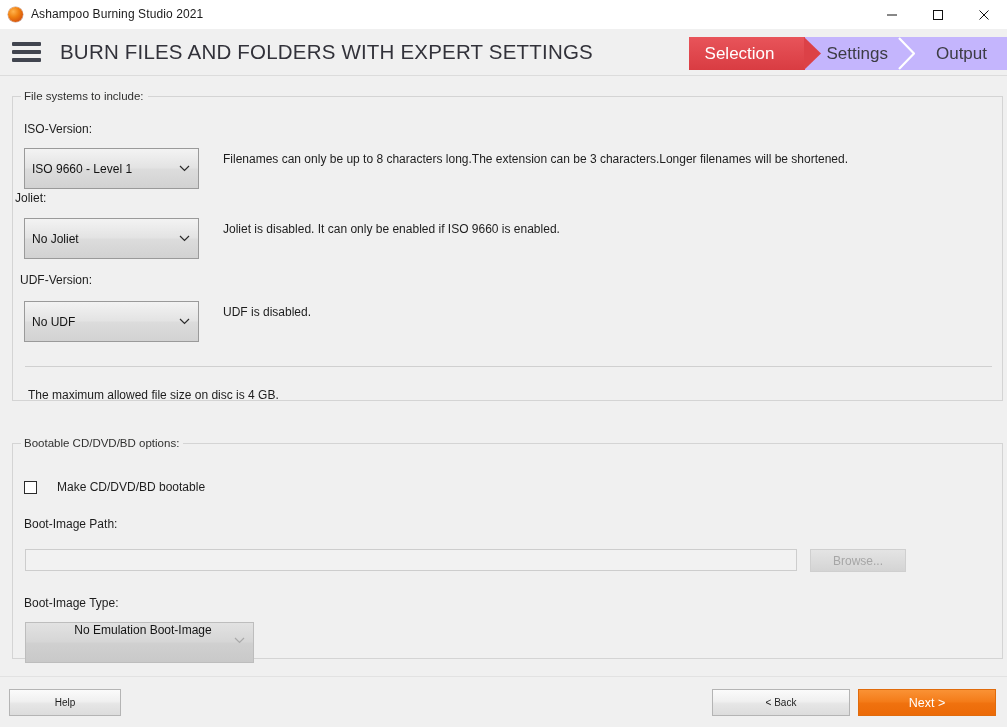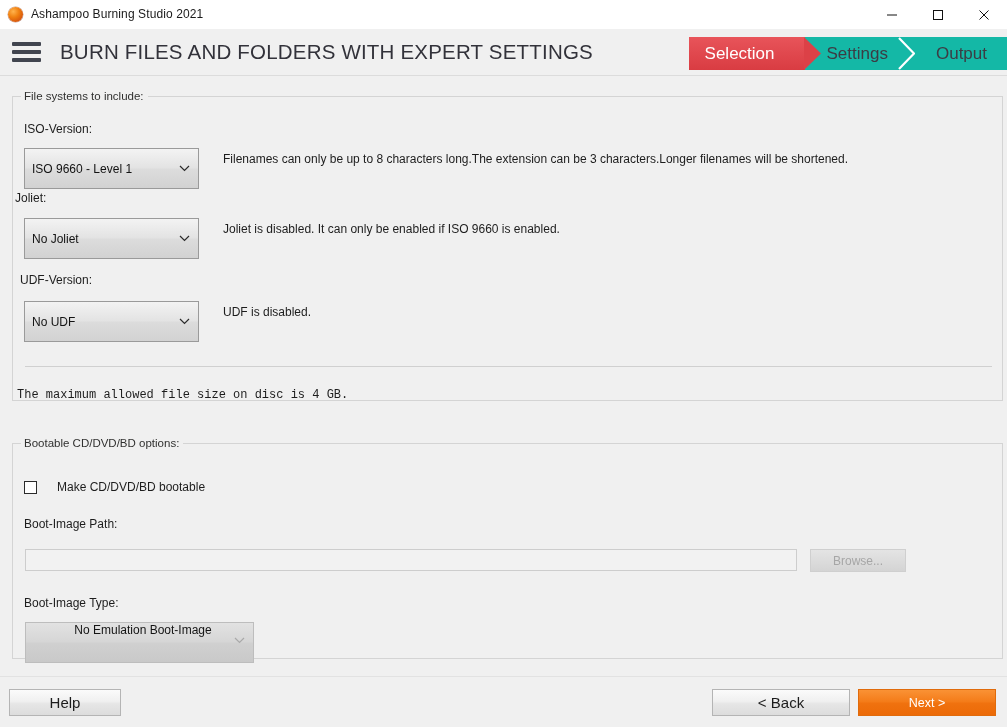--- a/index.html
+++ b/index.html
@@ -100,21 +100,21 @@
   }
 
   
   .steps {
     position: absolute;
     right: 0;
     top: 8px;
     height: 33px;
     display: flex;
     align-items: stretch;
-    background: #14b8a6;
+    background: #c4b5fd;
   }
   .step {
     position: relative;
     display: flex;
     align-items: center;
     font-size: 17px;
     color: #3c3c44;
     padding: 0 26px 0 22px;
     white-space: nowrap;
     cursor: pointer;
@@ -281,21 +281,21 @@
   }
 
   
   .footer {
     height: 51px;
     min-height: 51px;
     position: relative;
     background: #f0f0f0;
     border-top: 1px solid #e2e2e2;
   }
-  .footer .btn { font-size: 15px; }
+  .footer .btn { font-size: 10px; }
   .btn-next {
     position: absolute;
     display: flex;
     align-items: center;
     justify-content: center;
     background: linear-gradient(180deg, #fa9235 0%, #f47b18 48%, #f0720f 52%, #ec6a07 100%);
     border: 1px solid #e06b0c;
     color: #ffffff;
     font-size: 12.5px;
     cursor: pointer;
@@ -395,21 +395,21 @@
         <span class="caret">
           <svg width="11" height="7" viewBox="0 0 11 7">
               <path d="M1 1l4.5 4.5L10 1" stroke="#2b2b2b" stroke-width="1.2" fill="none"></path>
             </svg>
         </span>
       </div>
       <div class="desc" style="left:210px; top:203px;">UDF is disabled.</div>
 
       <hr class="divider" style="left:12px; top:264px; width:967px;">
 
-      <div class="desc" style="left:4px; top:286px;font-family:Liberation Mono, monospace;">The maximum allowed file size on disc is 4 GB.</div>
+      <div class="desc" style="left:15px; top:286px;">The maximum allowed file size on disc is 4 GB.</div>
     </fieldset>
 
     <fieldset class="group" id="group-boot">
       <legend>Bootable CD/DVD/BD options:</legend>
 
       <div class="checkrow" style="left:11px; top:31px;">
         <span class="checkbox"></span>
         <span class="ctext">Make CD/DVD/BD bootable</span>
       </div>
 

